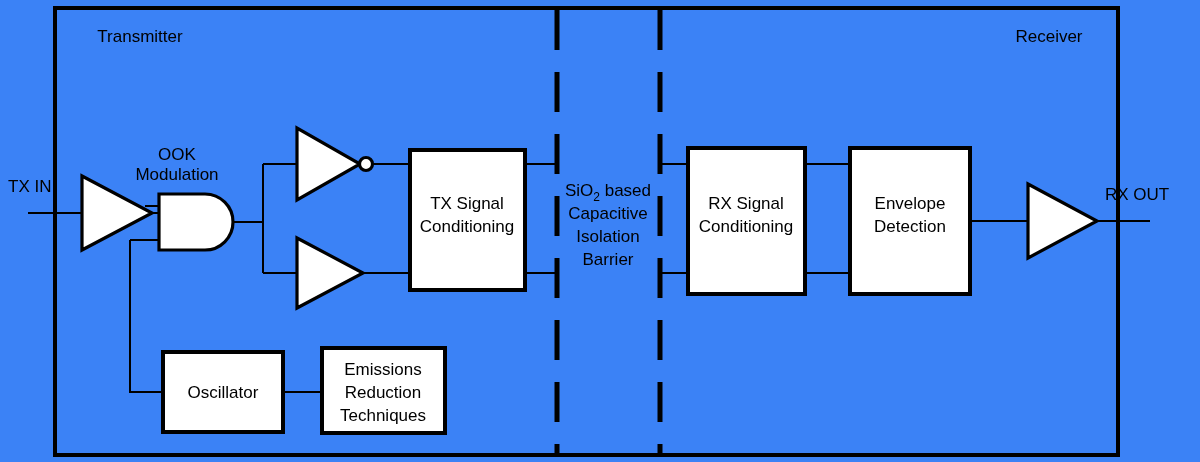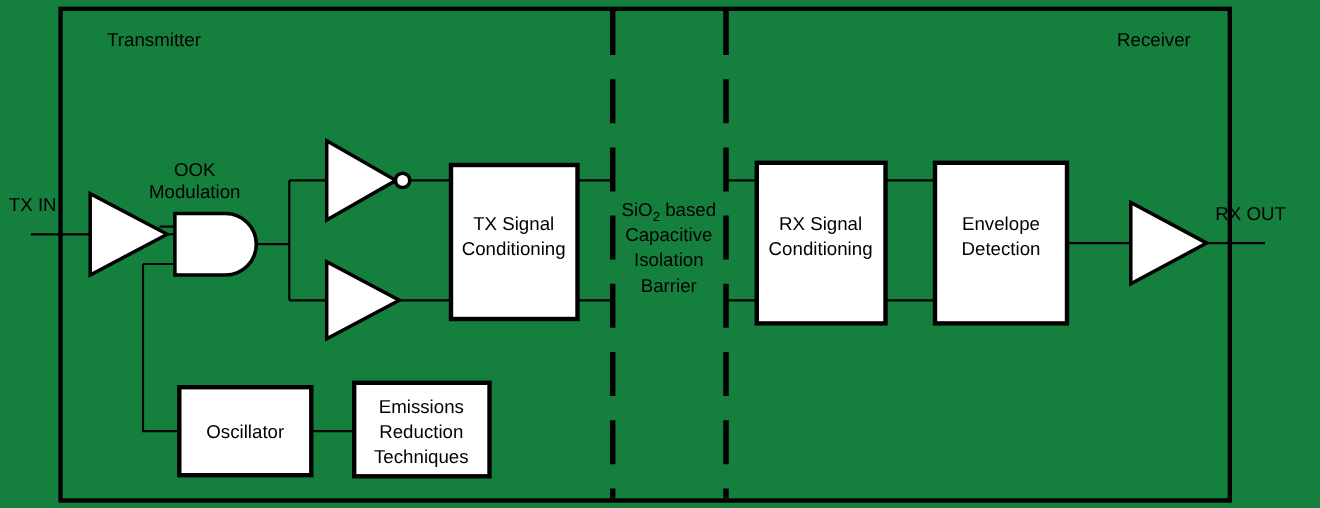--- a/index.html
+++ b/index.html
@@ -10,21 +10,21 @@
   body {
     width: 1200px;
     height: 462px;
     font-family: "Liberation Sans", sans-serif;
     overflow: hidden;
   }
   #diagram-root {
     position: relative;
     width: 1200px;
     height: 462px;
-    background: #15803d;
+    background: #3b82f6;
   }
   svg.diagram {
     display: block;
     width: 1200px;
     height: 462px;
   }
   .wire {
     stroke: #000000;
     stroke-width: 2;
     fill: none;

